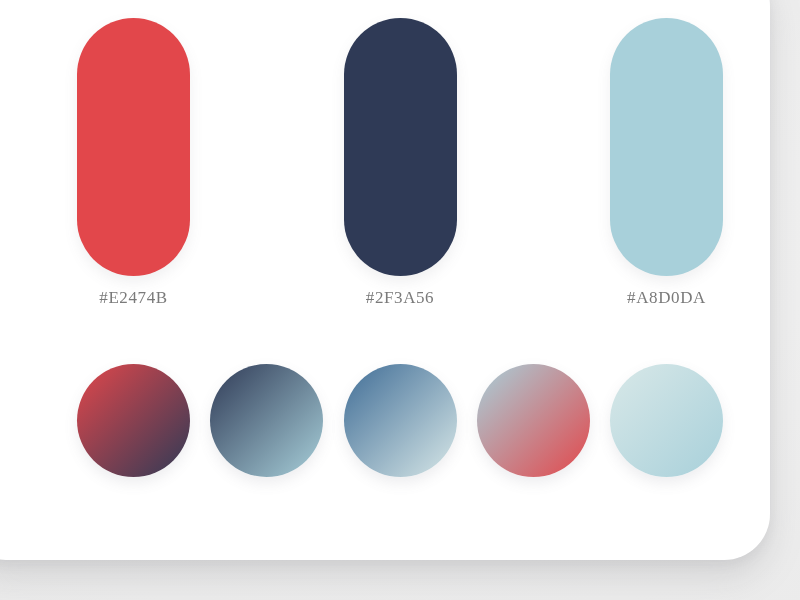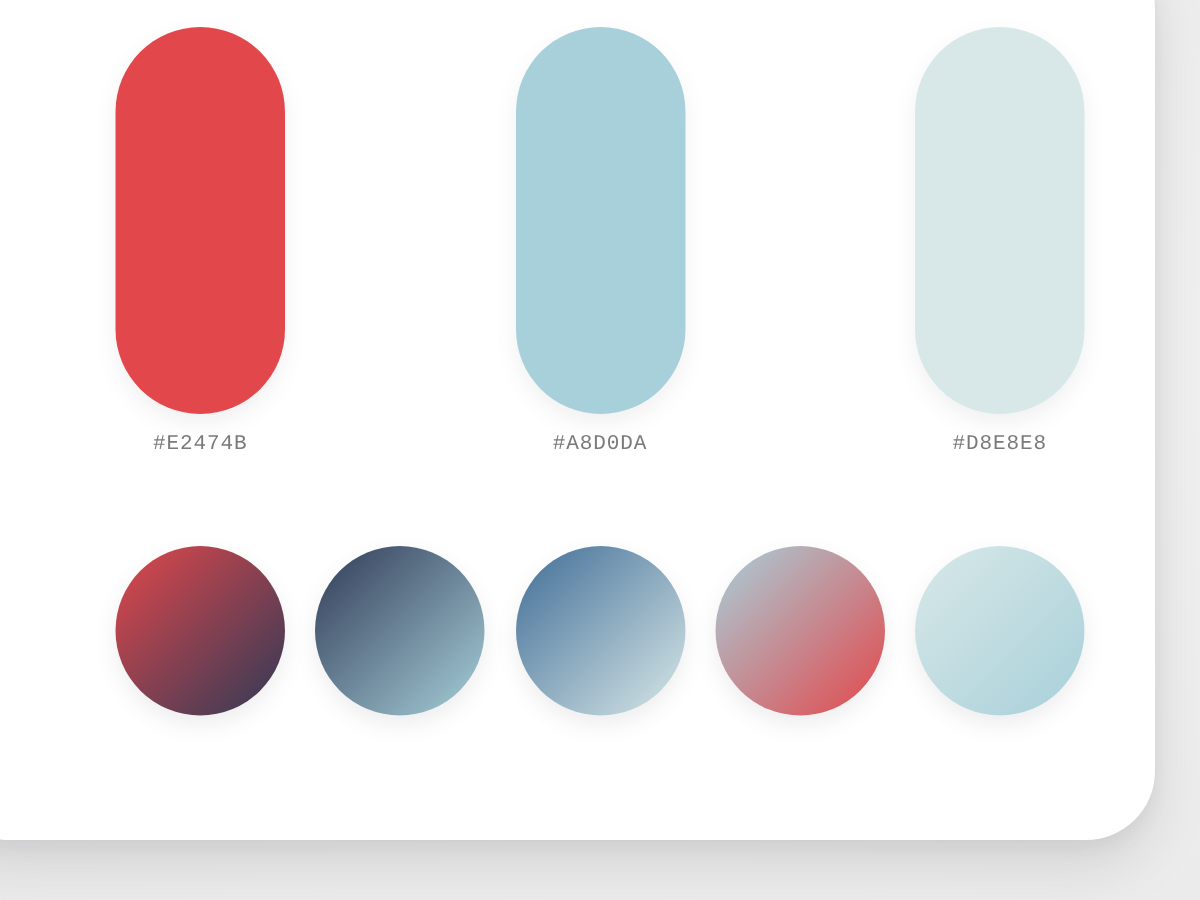--- a/index.html
+++ b/index.html
@@ -63,25 +63,25 @@
     align-items: center;
   }
   .swatch-pill {
     width: 113px;
     height: 258px;
     border-radius: 57px;
     box-shadow: 0 6px 14px rgba(110, 110, 120, 0.10);
   }
   .swatch-label {
     margin-top: 12px;
-    font-size: 14px;
+    font-size: 17px;
     letter-spacing: 0.6px;
     color: #7a7a7a;
     white-space: nowrap;
-    font-family: Liberation Mono, monospace;
+    font-family: Liberation Serif, serif;
   }
 
   
   .gradient-row {
     position: absolute;
     left: 77px;
     top: 364px;
     width: 646px;
     height: 114px;
     display: flex;
@@ -102,31 +102,31 @@
 <div class="palette-card" style="background: rgb(255, 255, 255);">
   <div class="card-inner">
 
     <div class="swatch-row">
 
       <div class="swatch-col">
         <div class="swatch-pill" style="background: rgb(226, 71, 75);"></div>
         <div class="swatch-label" style="color: rgb(122, 122, 122);">#E2474B</div>
       </div>
 
+      <div class="swatch-col">
+        <div class="swatch-pill" style="background: rgb(47, 58, 86);"></div>
+        <div class="swatch-label" style="color: rgb(122, 122, 122);">#2F3A56</div>
+      </div>
 
 
       <div class="swatch-col">
         <div class="swatch-pill" style="background: rgb(168, 208, 218);"></div>
         <div class="swatch-label" style="color: rgb(122, 122, 122);">#A8D0DA</div>
       </div>
 
-      <div class="swatch-col">
-        <div class="swatch-pill" style="background: rgb(216, 232, 232);"></div>
-        <div class="swatch-label" style="color: rgb(122, 122, 122);">#D8E8E8</div>
-      </div>
 
     </div>
 
     <div class="gradient-row">
       <div class="gradient-circle" style="background: linear-gradient(135deg, rgb(226, 71, 75) 0%, rgb(47, 58, 86) 100%);"></div>
       <div class="gradient-circle" style="background: linear-gradient(135deg, rgb(47, 58, 86) 0%, rgb(168, 208, 218) 100%);"></div>
       <div class="gradient-circle" style="background: linear-gradient(135deg, rgb(64, 109, 150) 0%, rgb(216, 232, 232) 100%);"></div>
       <div class="gradient-circle" style="background: linear-gradient(135deg, rgb(168, 208, 218) 0%, rgb(226, 71, 75) 100%);"></div>
       <div class="gradient-circle" style="background: linear-gradient(135deg, rgb(216, 232, 232) 0%, rgb(168, 208, 218) 100%);"></div>
     </div>

